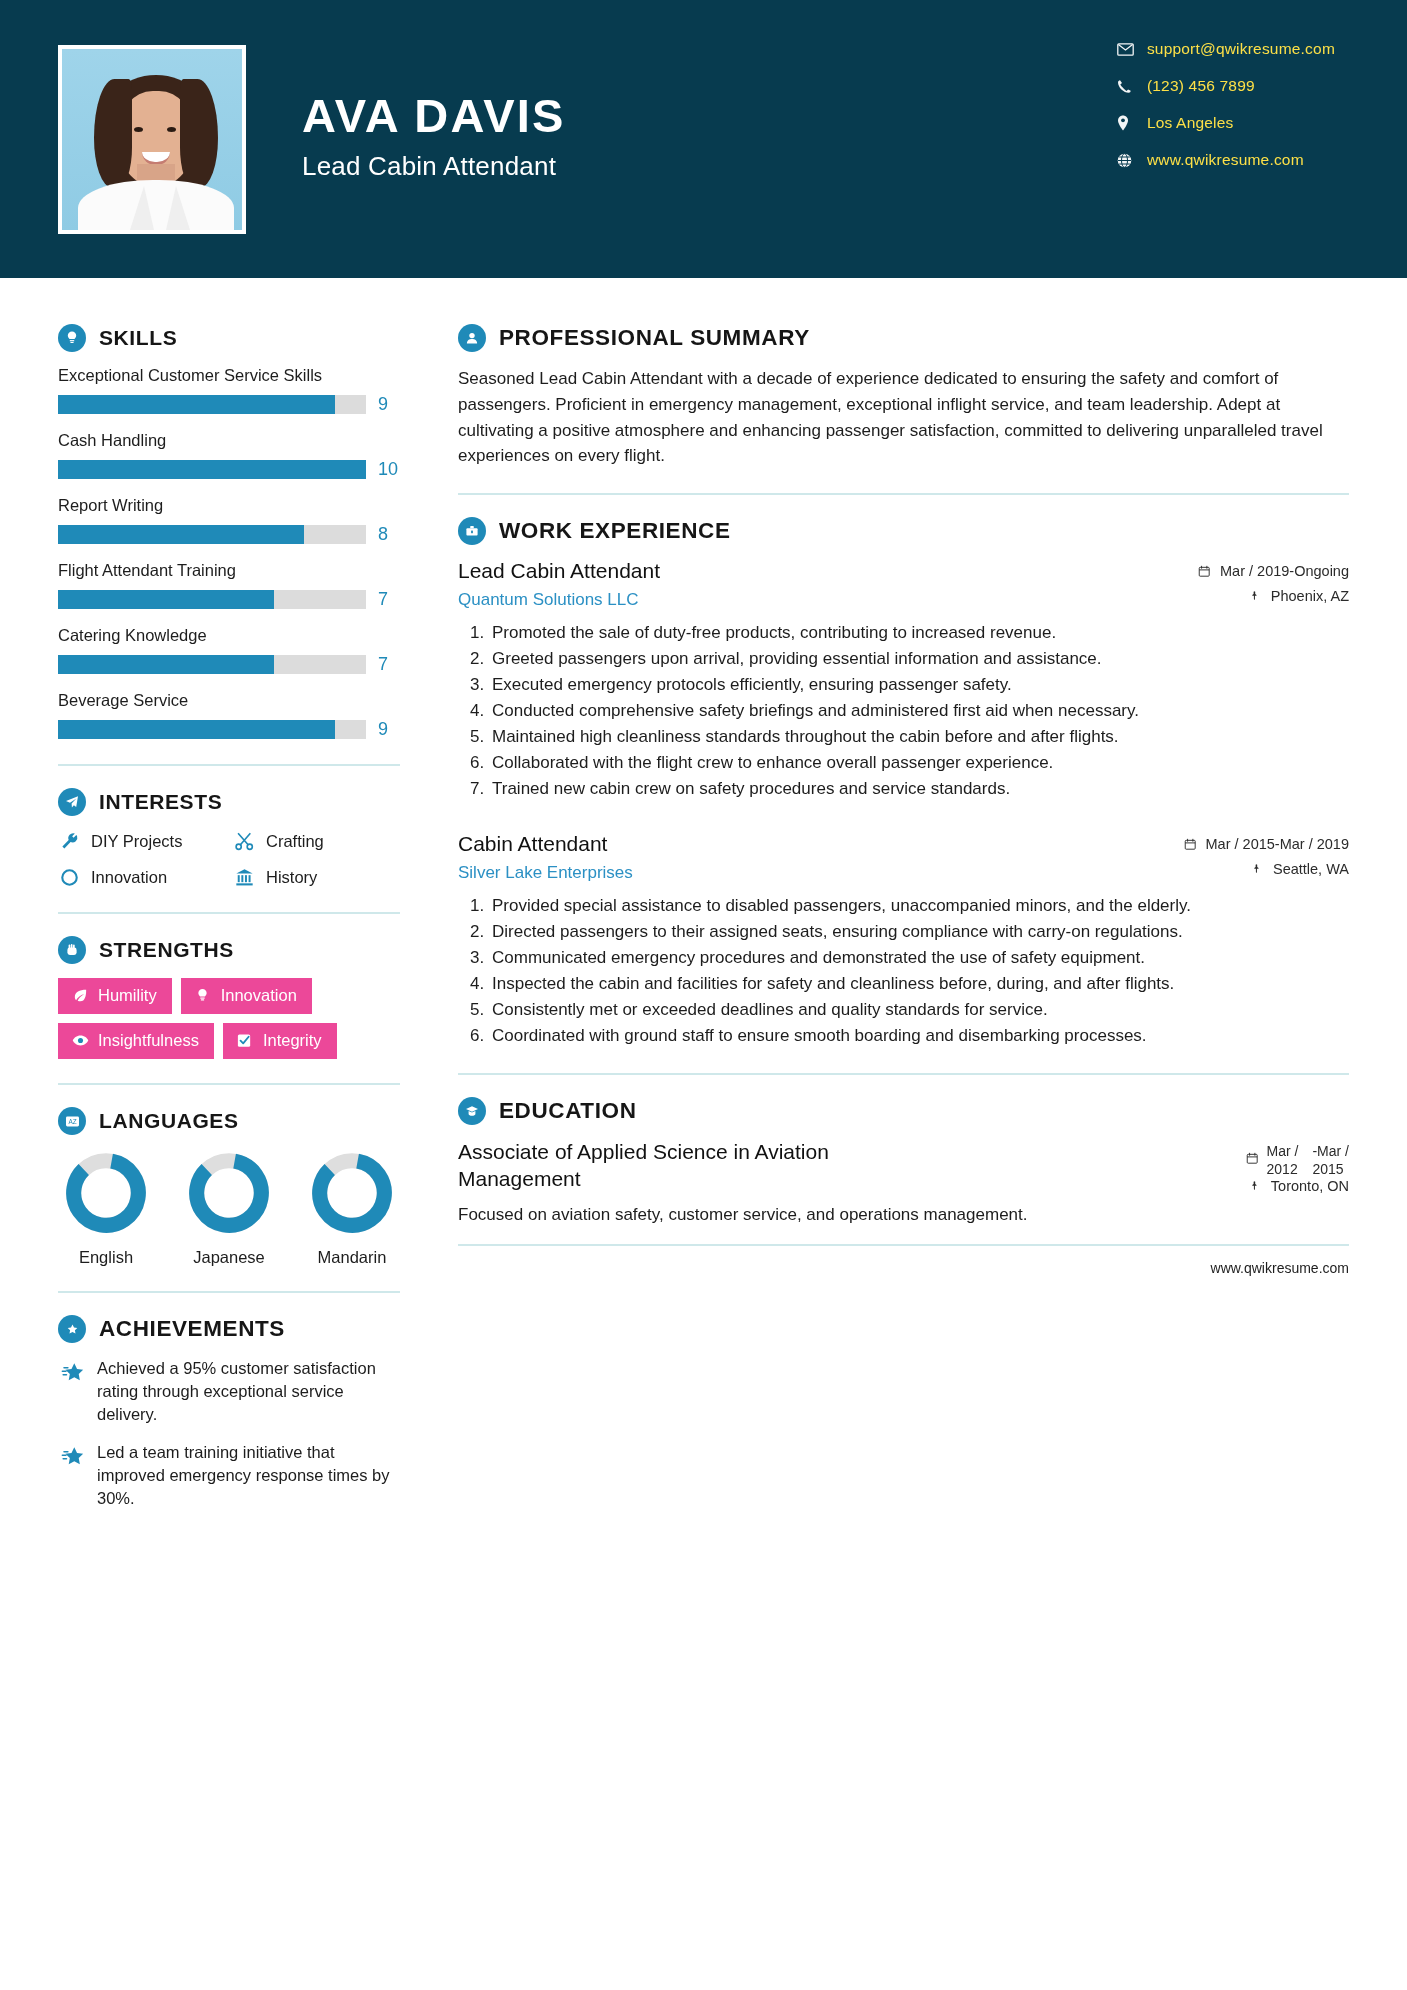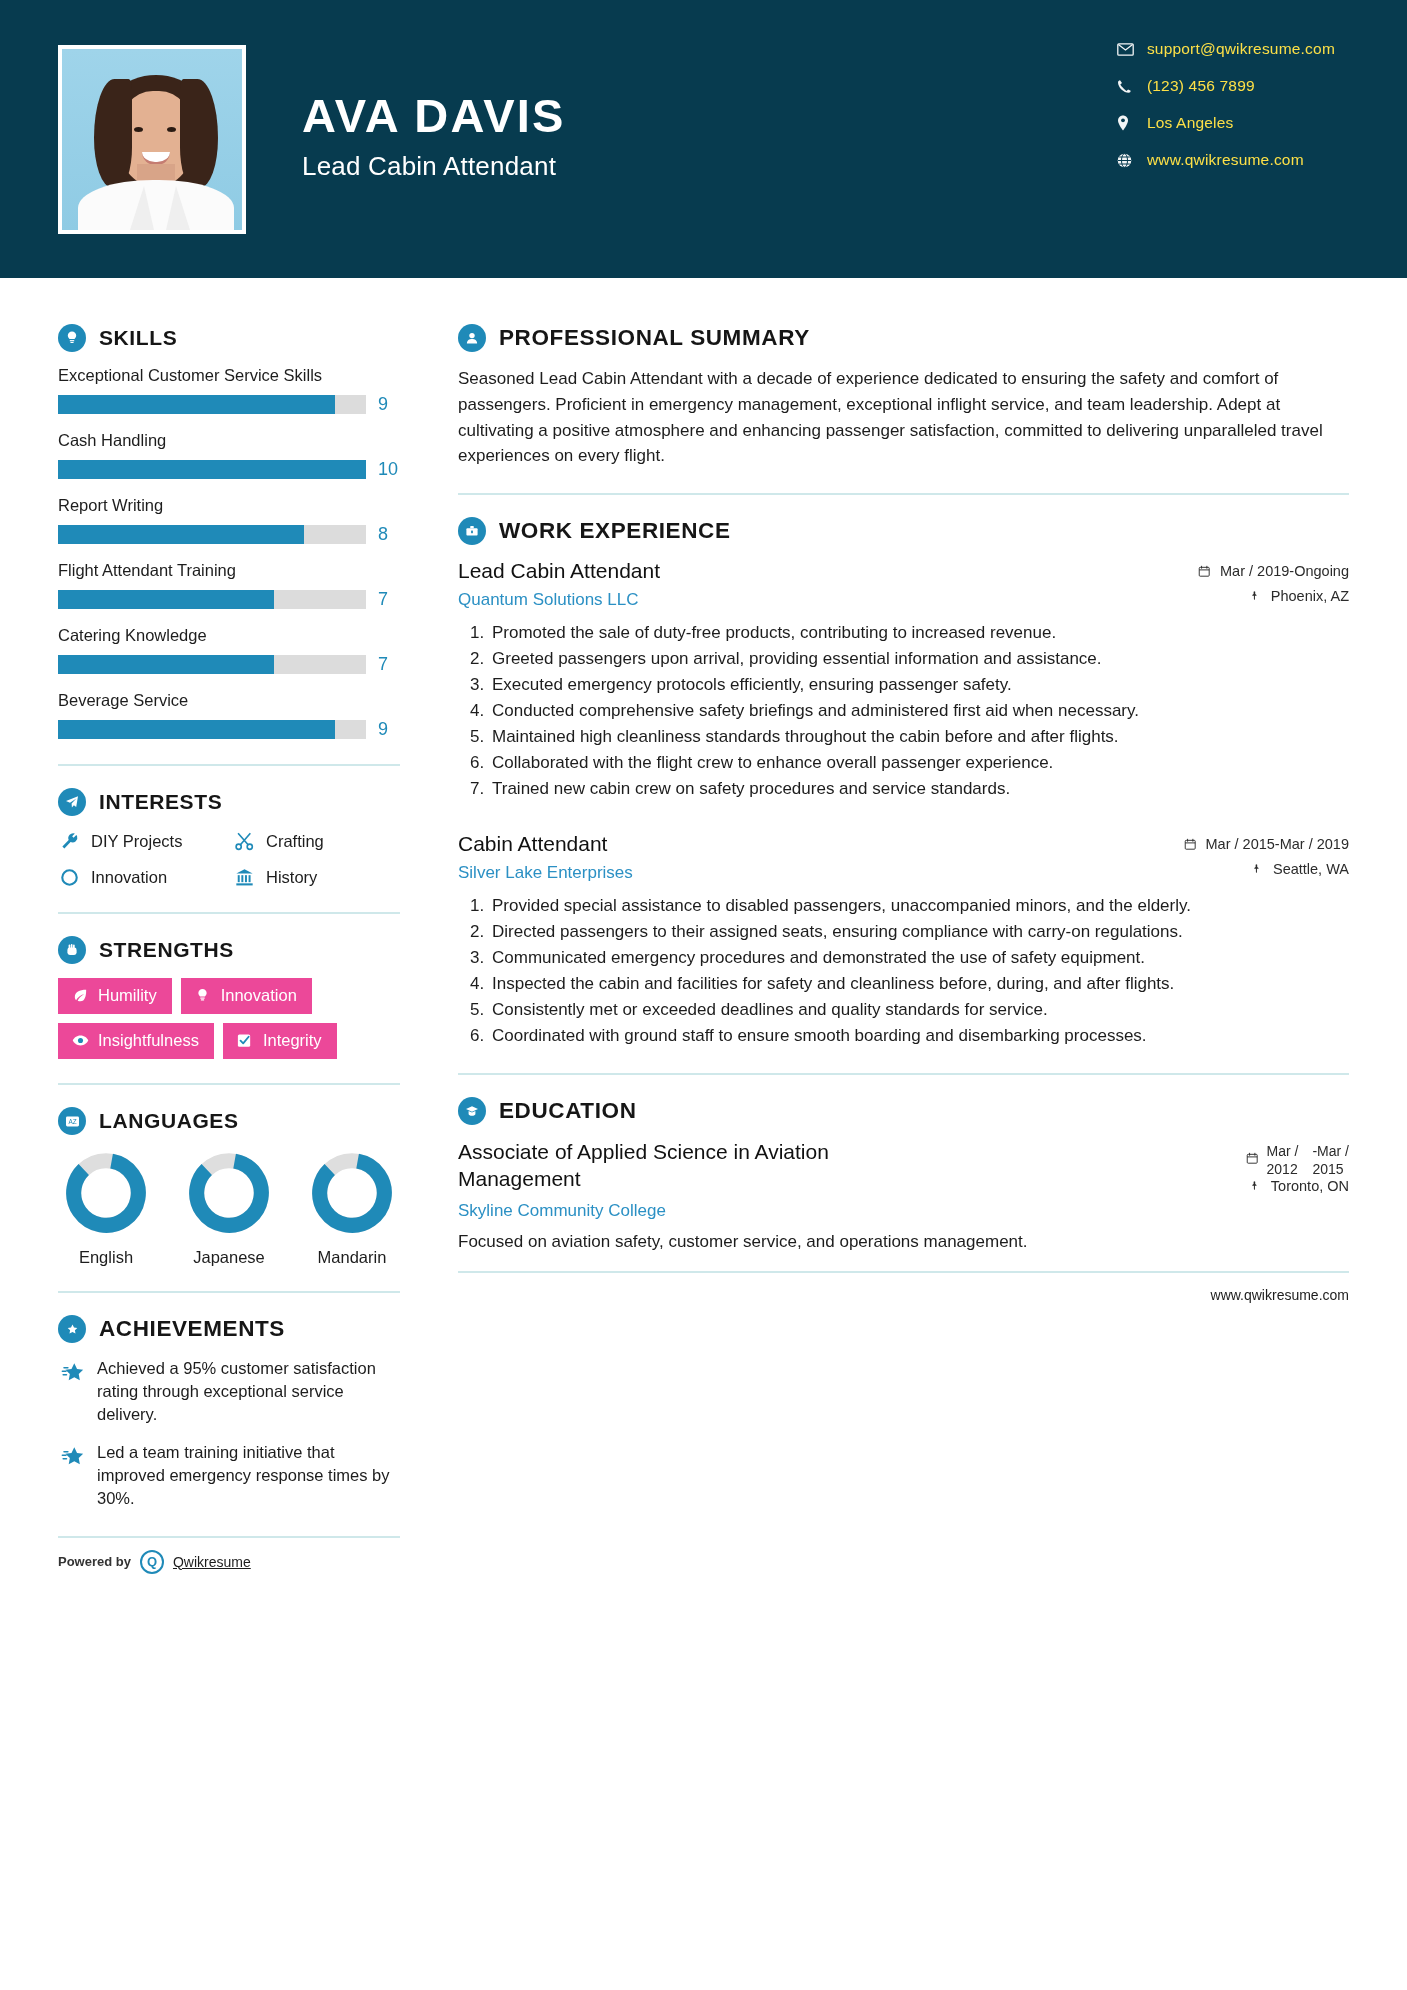--- a/index.html
+++ b/index.html
@@ -739,25 +739,20 @@
                 <svg width="25" height="25" viewBox="0 0 18 18">
                   <path d="M11 2.4 13 6.4l4.4.6-3.2 3.1.8 4.4L11 12.4 7 14.5l.8-4.4L4.6 7l4.4-.6z" fill="#1f8ab8"></path>
                   <path d="M3.6 5.6h2.8M2.4 8.1h2.6M3 10.6h2.4" stroke="#1f8ab8" stroke-width="1.1" stroke-linecap="round"></path>
                 </svg>
               </span>
     <span class="ach-text">Led a team training initiative that improved emergency response times by 30%.</span>
   </div>
           </div>
       </div>
 
-      <div class="pow">
-        <span class="pow-label">Powered by</span>
-        <span class="pow-circ">Q</span>
-        <span class="pow-brand">Qwikresume</span>
-      </div>
     </div>
 
     <div class="col-right">
 
       <div>
         <div class="sec-head">
           <span class="sec-ic">
             <svg width="16" height="16" viewBox="0 0 16 16">
                 <circle cx="8" cy="5.6" r="2.7" fill="#fff"></circle>
                 <path d="M2.9 13.4c0-2.8 2.3-4.3 5.1-4.3s5.1 1.5 5.1 4.3z" fill="#fff"></path>
@@ -889,21 +884,20 @@
         <div class="meta-row">
           <span class="mic">
                       <svg width="13" height="13" viewBox="0 0 18 18">
                         <path d="M7.5 0.8v1.1l1.1.5v3.1l1.8 1.5v1.1H8.2v4.6l-.7 1.2-.7-1.2V8.1H4.6V7l1.8-1.5V2.4l1.1-.5V.8z" fill="#2b2b2b"></path>
                       </svg>
                     </span>
           <span>Toronto, ON</span>
         </div>
       </div>
     </div>
-    <div class="edu-school">Skyline Community College</div>
     <div class="edu-desc">Focused on aviation safety, customer service, and operations management.</div>
   </div>
           </div>
       </div>
 
       <div class="right-footer">www.qwikresume.com</div>
     </div>
   </div>
 </div>
 

